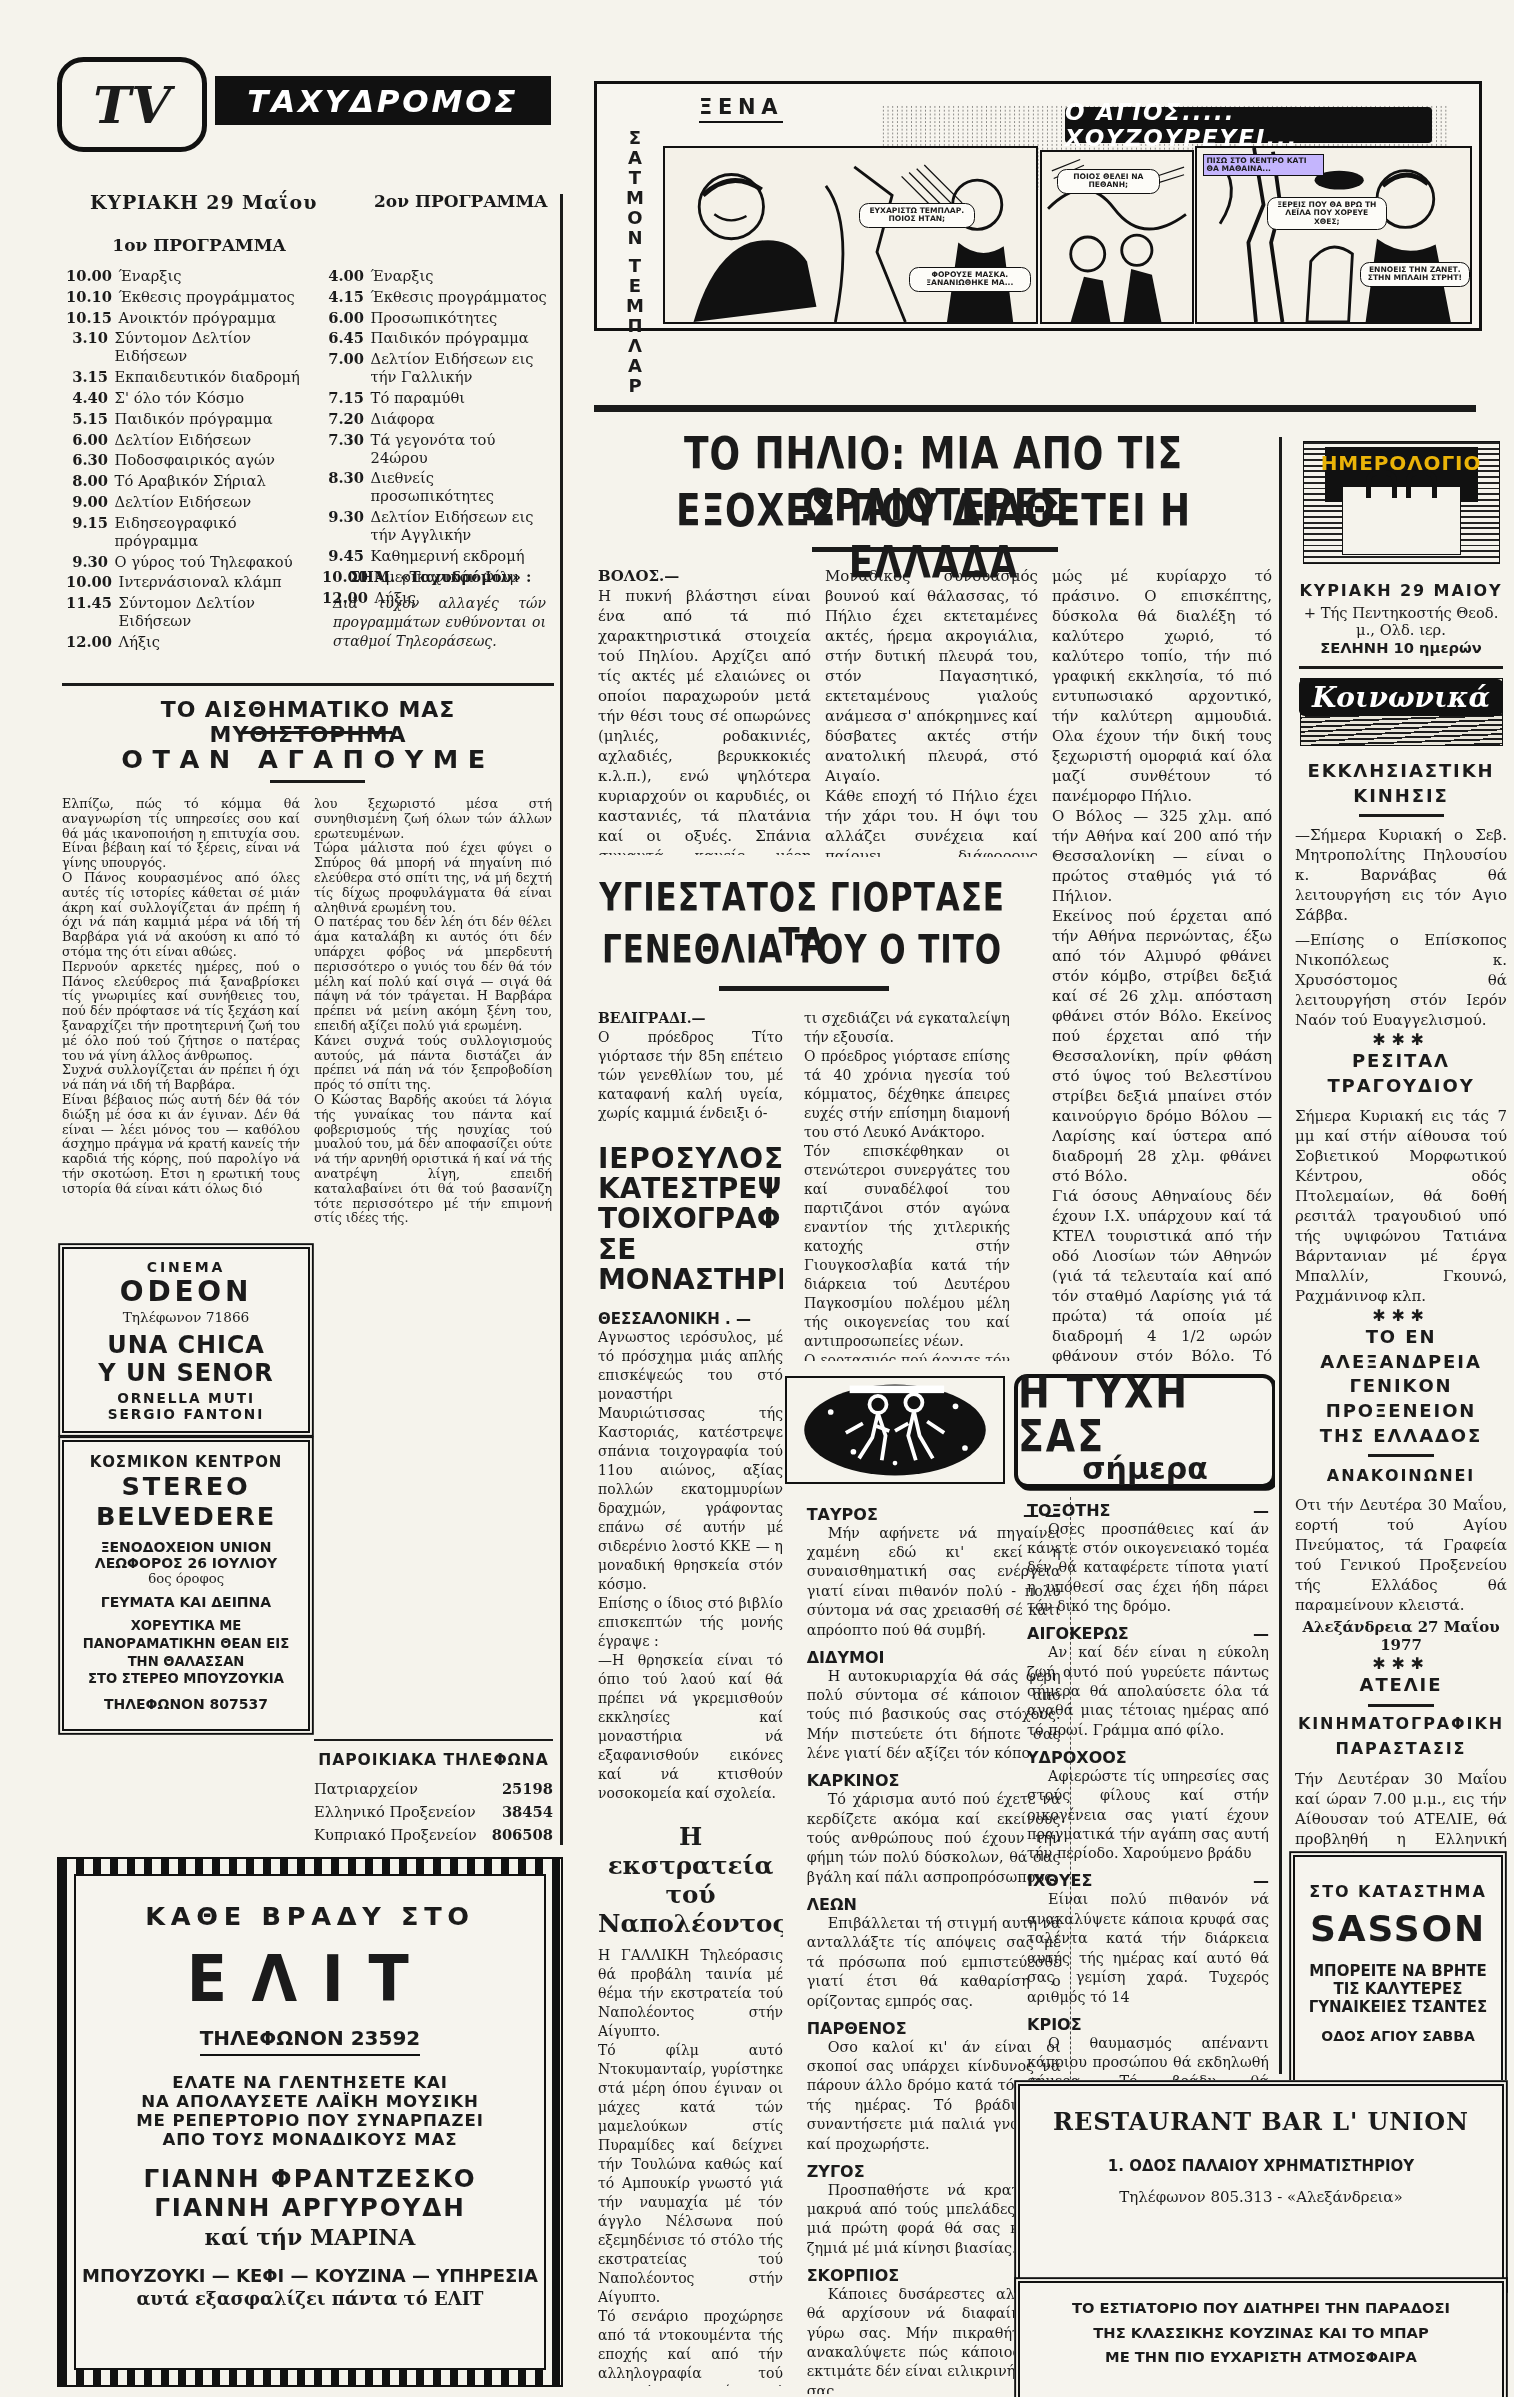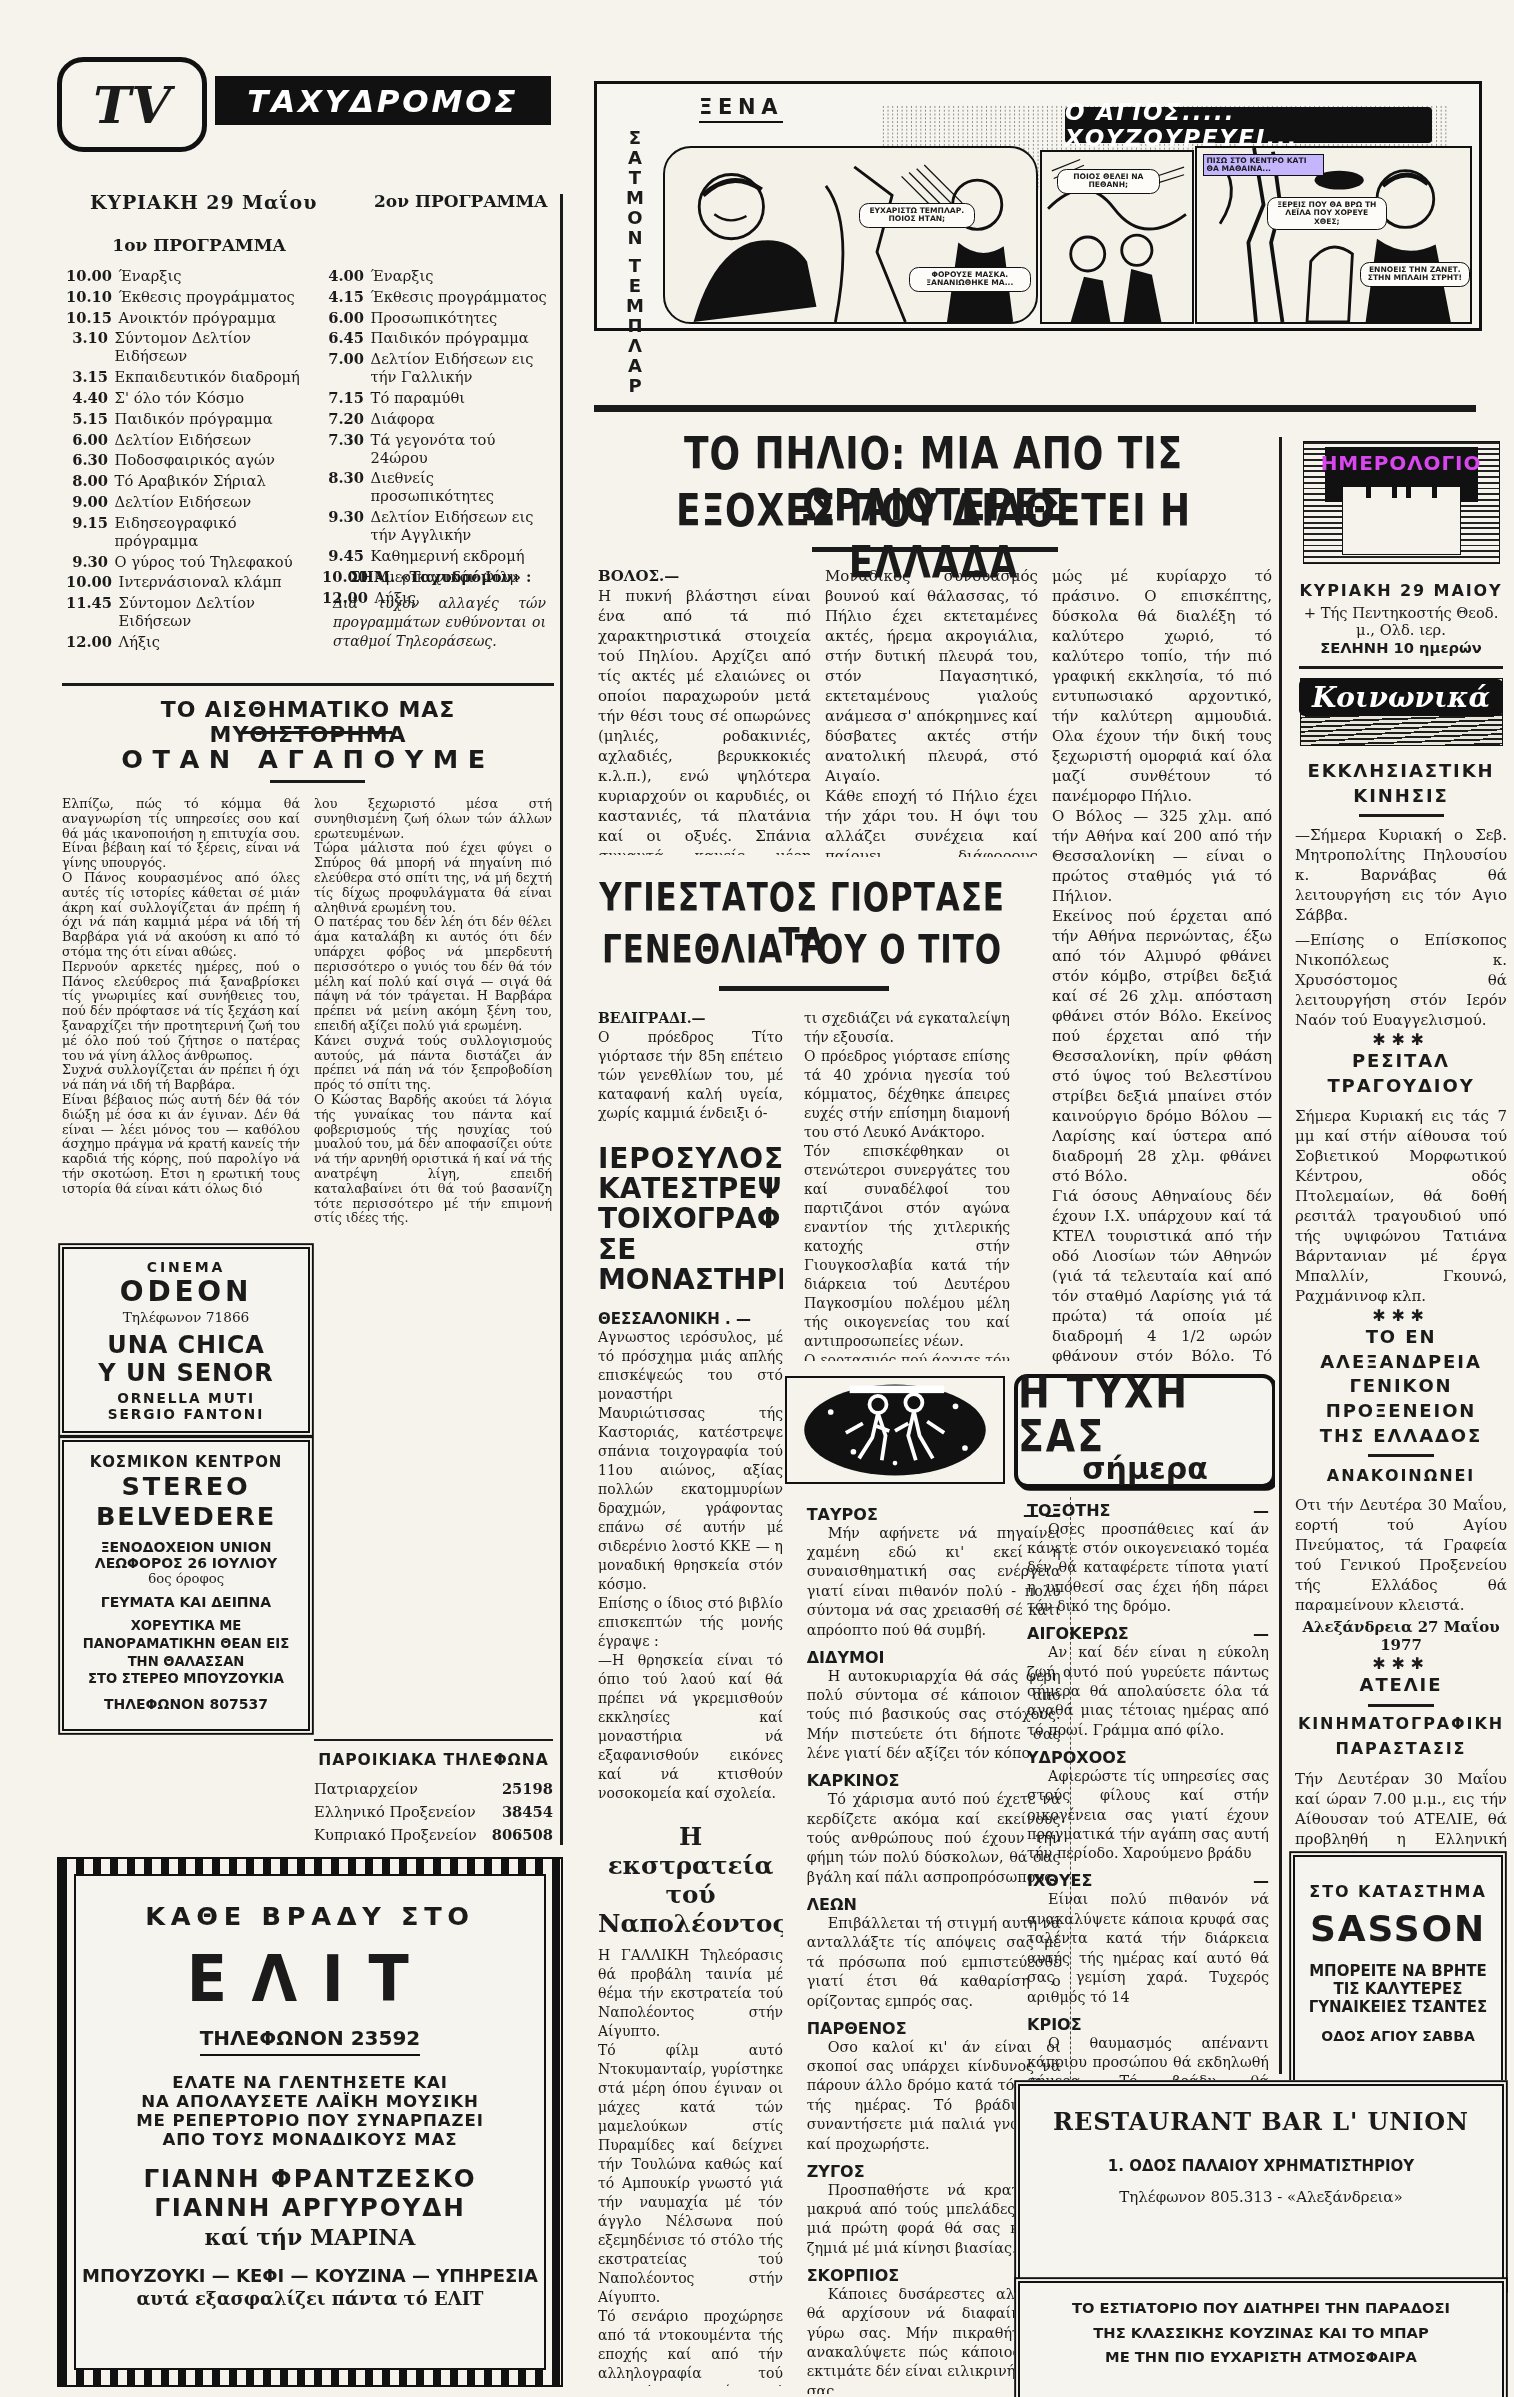--- a/index.html
+++ b/index.html
@@ -60,21 +60,21 @@
   .checker{background:
      repeating-linear-gradient(90deg,#111 0 8.5px,#f5f3ec 8.5px 17px);}
   .elit-inner{position:absolute;left:15px;top:15px;right:15px;bottom:15px;background:#f6f4ee;
               border:2.8px solid #111;}
 
   
   .cal-outer{background:repeating-linear-gradient(180deg,#222 0 1.9px,#f5f3ec 1.9px 5.7px);
              border:1.9px solid #111;position:relative;}
   .cal-black{position:absolute;left:21px;top:5.7px;right:21px;height:55px;background:#111;
              display:flex;align-items:flex-start;justify-content:center;}
-  .cal-word{color:#d946ef;font-family:"DejaVu Sans",sans-serif;font-weight:bold;font-size:20px;
+  .cal-word{color:#eab308;font-family:"DejaVu Sans",sans-serif;font-weight:bold;font-size:20px;
             letter-spacing:0.9px;margin-top:3.8px;}
   .cal-page{position:absolute;left:38px;top:44px;right:38px;bottom:7.6px;background:#f5f3ec;border:1.9px solid #111;}
   .hook{position:absolute;top:-17px;width:21px;height:23px;border:5.7px solid #111;border-bottom:none;
         border-radius:11.4px 11.4px 0 0;background:transparent;}
 
   
   .soc-banner{background:
       repeating-linear-gradient(178deg,#1c1c1c 0 1.9px,#e8e5da 1.9px 4.7px);
       border:1.9px solid #111;display:flex;align-items:flex-start;justify-content:center;position:relative;}
   .soc-word{background:#111;color:#fff;font-style:italic;font-weight:bold;font-size:28px;
@@ -369,21 +369,21 @@
         <span>Μ</span>
         <span>Π</span>
         <span>Λ</span>
         <span>Α</span>
         <span>Ρ</span>
     </div>
     <div class="abs comic-title" style="left:468px;top:23px;width:367px;height:36px;">
       <span>Ο ΑΓΙΟΣ..... ΧΟΥΖΟΥΡΕΥΕΙ...</span>
     </div>
 
-    <div class="panel" style="left:66px;top:62px;width:371px;height:174px;border-radius:28px;">
+    <div class="panel" style="left:66px;top:62px;width:371px;height:174px;">
       <svg width="100%" height="100%" viewBox="0 0 392 184">
         <circle cx="70" cy="62" r="34" fill="none" stroke="#111" stroke-width="3"></circle>
         <path d="M40 50 q30 -28 62 -6" fill="none" stroke="#111" stroke-width="5"></path>
         <path d="M52 70 q16 12 34 2" fill="none" stroke="#111" stroke-width="2.5"></path>
         <path d="M30 184 q20 -70 60 -84 q40 -10 60 20 l10 48" fill="#111"></path>
         <path d="M170 40 q30 40 10 144" fill="none" stroke="#111" stroke-width="3"></path>
         <path d="M200 20 l40 30 l-16 60 l30 74" fill="none" stroke="#111" stroke-width="3"></path>
         <g stroke="#111" stroke-width="1.4">
           <line x1="250" y1="30" x2="290" y2="70"></line>
             <line x1="258" y1="26" x2="298" y2="66"></line>

